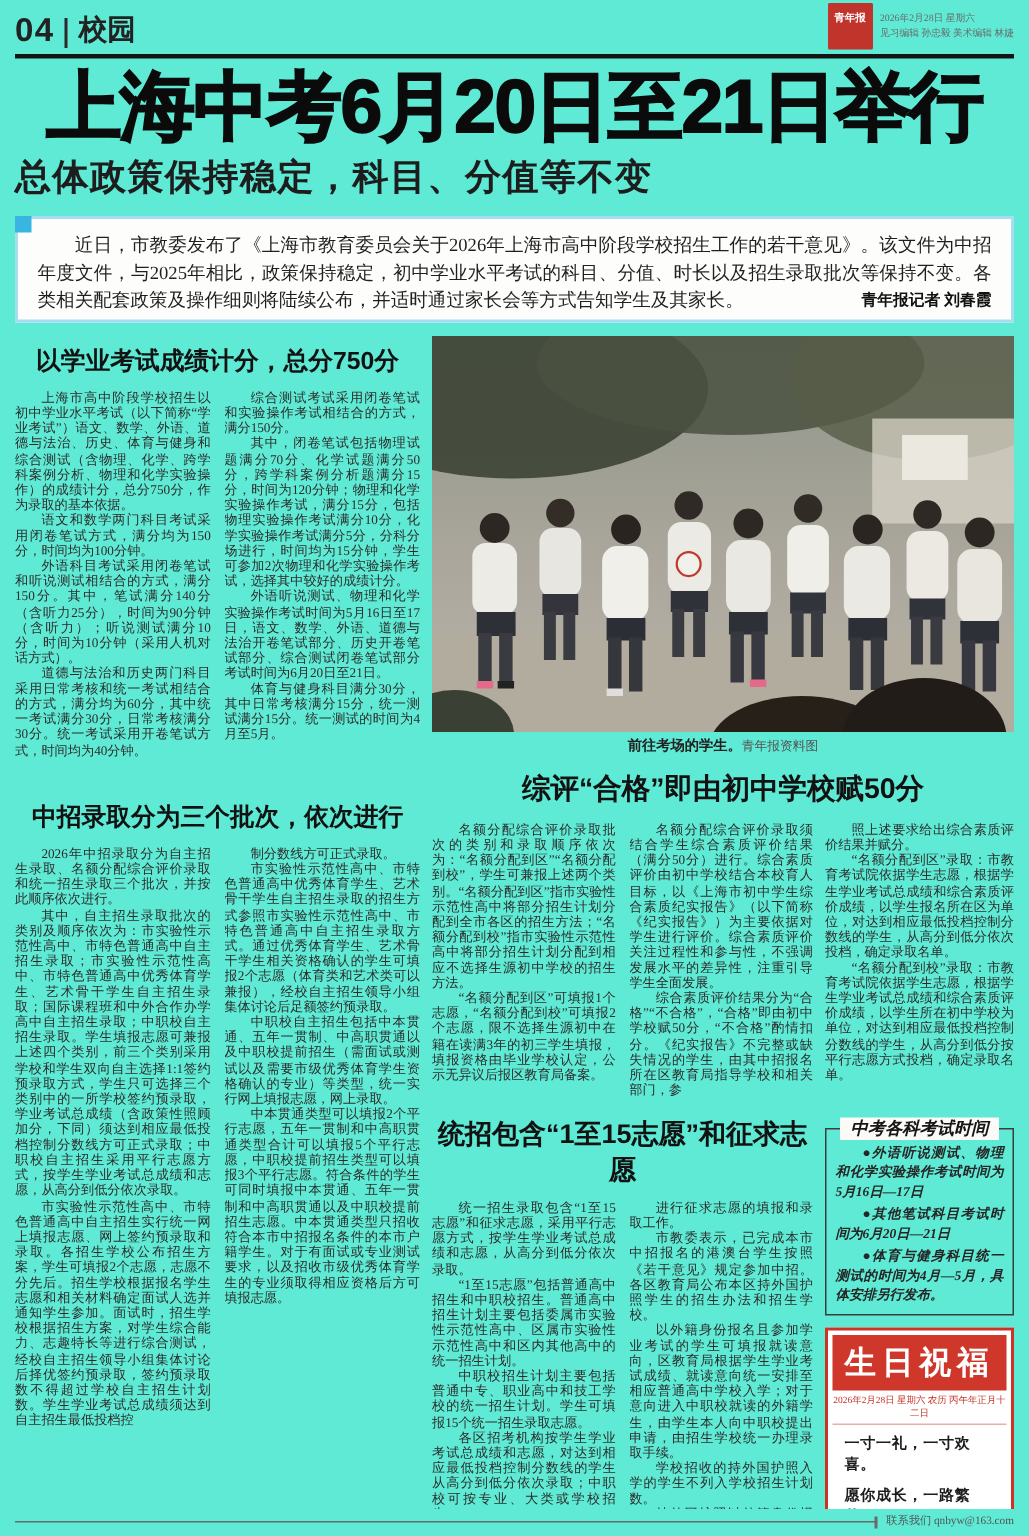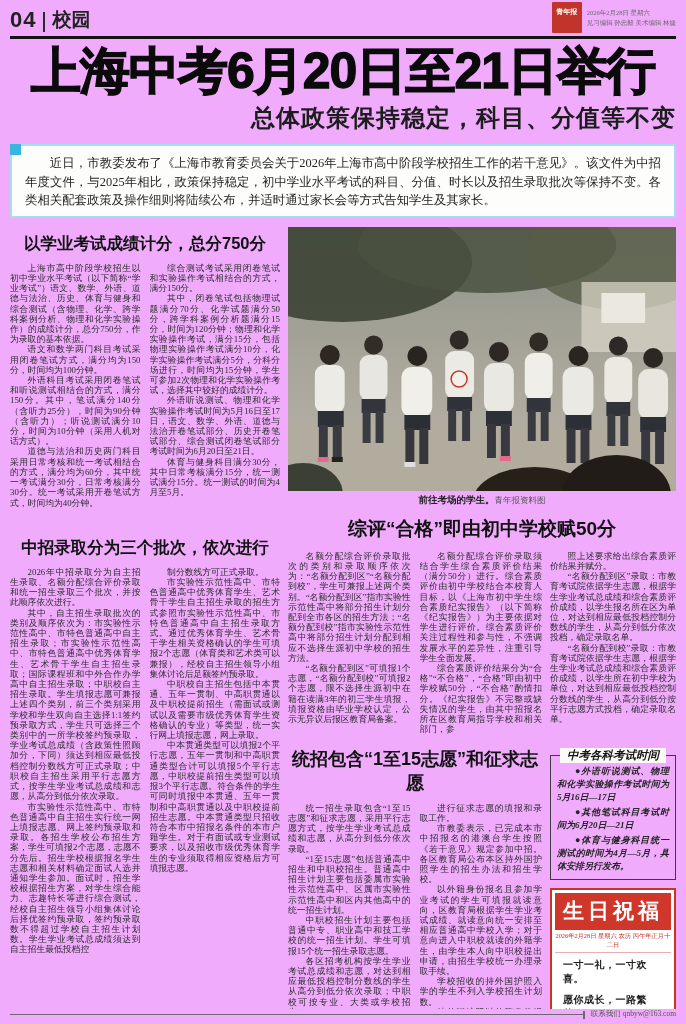--- a/index.html
+++ b/index.html
@@ -1,38 +1,38 @@
 <!DOCTYPE html>
 <html><head>
 <meta charset="utf-8">
 <style>
   html,body{margin:0;padding:0;background:#dcdcd8;}
   .page{
     width:686px;height:1024px;box-sizing:border-box;position:relative;
-    margin:0 auto;background:#f0abfc;color:#222;overflow:hidden;
+    margin:0 auto;background:#5eead4;color:#222;overflow:hidden;
     padding:6px 10px 0 10px;
     font-family:"Liberation Serif","DejaVu Serif",serif;
   }
   
   .hdr{display:flex;justify-content:space-between;align-items:flex-end;
        border-bottom:3px solid #141414;padding-bottom:3px;height:27px;}
   .hdr-left{display:flex;align-items:flex-end;gap:7px;}
   .pagenum{font-size:22px;font-weight:900;font-family:"Liberation Sans","DejaVu Sans",sans-serif;letter-spacing:1px;}
   .hdr-div{width:2px;height:20px;background:#2a2a2a;margin-bottom:1px;}
   .sectionname{font-size:19px;font-weight:800;font-family:"Liberation Sans","DejaVu Sans",sans-serif;}
   .masthead{display:flex;align-items:center;gap:5px;}
   .mh-logo{width:30px;height:31px;background:#c0342b;color:#fff;font-size:7px;line-height:21px;
            text-align:center;font-weight:700;letter-spacing:0;border-radius:1px;}
   .mh-lines{font-size:6.5px;color:#6b6b6b;line-height:1.5;}
   
   .headline{font-family:"Liberation Sans","DejaVu Sans",sans-serif;font-weight:900;
             font-size:50px;line-height:1.12;text-align:center;color:#0b0b0b;
             letter-spacing:-1px;margin-top:4px;-webkit-text-stroke:1.3px #0b0b0b;}
   .subhead{font-family:"Liberation Sans","DejaVu Sans",sans-serif;font-weight:600;
-           font-size:24px;text-align:right;color:#1d1d1d;margin-top:3px;letter-spacing:1px;}
+           font-size:24px;text-align:left;color:#1d1d1d;margin-top:3px;letter-spacing:1px;}
   
   .lede{margin-top:10px;border:2px solid #a8dcef;position:relative;
         padding:8px 13px 6px 13px;background:#fdfdfb;}
   .lede:before{content:"";position:absolute;left:-2px;top:-2px;width:11px;height:11px;background:#39b5e2;}
   .lede p{margin:0;font-size:12.4px;line-height:1.5;text-align:justify;text-indent:2em;color:#1f1f1f;}
   .lede .byline{text-align:right;font-weight:700;font-size:10.5px;margin-top:-17px;color:#111;}
   
   .main{display:flex;gap:8px;margin-top:9px;height:782px;overflow:hidden;}
   .left-region{width:270px;flex:none;display:flex;flex-direction:column;overflow:hidden;}
   .right-region{flex:1;display:flex;flex-direction:column;overflow:hidden;}
@@ -96,20 +96,21 @@
         <span>见习编辑 孙忠毅 美术编辑 林婕</span>
       </span>
     </div>
   </div>
 
   <div class="headline">上海中考6月20日至21日举行</div>
   <div class="subhead">总体政策保持稳定，科目、分值等不变</div>
 
   <div class="lede">
     <p>近日，市教委发布了《上海市教育委员会关于2026年上海市高中阶段学校招生工作的若干意见》。该文件为中招年度文件，与2025年相比，政策保持稳定，初中学业水平考试的科目、分值、时长以及招生录取批次等保持不变。各类相关配套政策及操作细则将陆续公布，并适时通过家长会等方式告知学生及其家长。</p>
+    <div class="byline">青年报记者 刘春霞</div>
   </div>
 
   <div class="main">
 
     <div class="left-region">
       <div class="sec-title t-left">以学业考试成绩计分，总分750分</div>
       <div class="cols a1-cols bodytext">
         <div class="col">
             <p>上海市高中阶段学校招生以初中学业水平考试（以下简称“学业考试”）语文、数学、外语、道德与法治、历史、体育与健身和综合测试（含物理、化学、跨学科案例分析、物理和化学实验操作）的成绩计分，总分750分，作为录取的基本依据。</p>
             <p>语文和数学两门科目考试采用闭卷笔试方式，满分均为150分，时间均为100分钟。</p>

